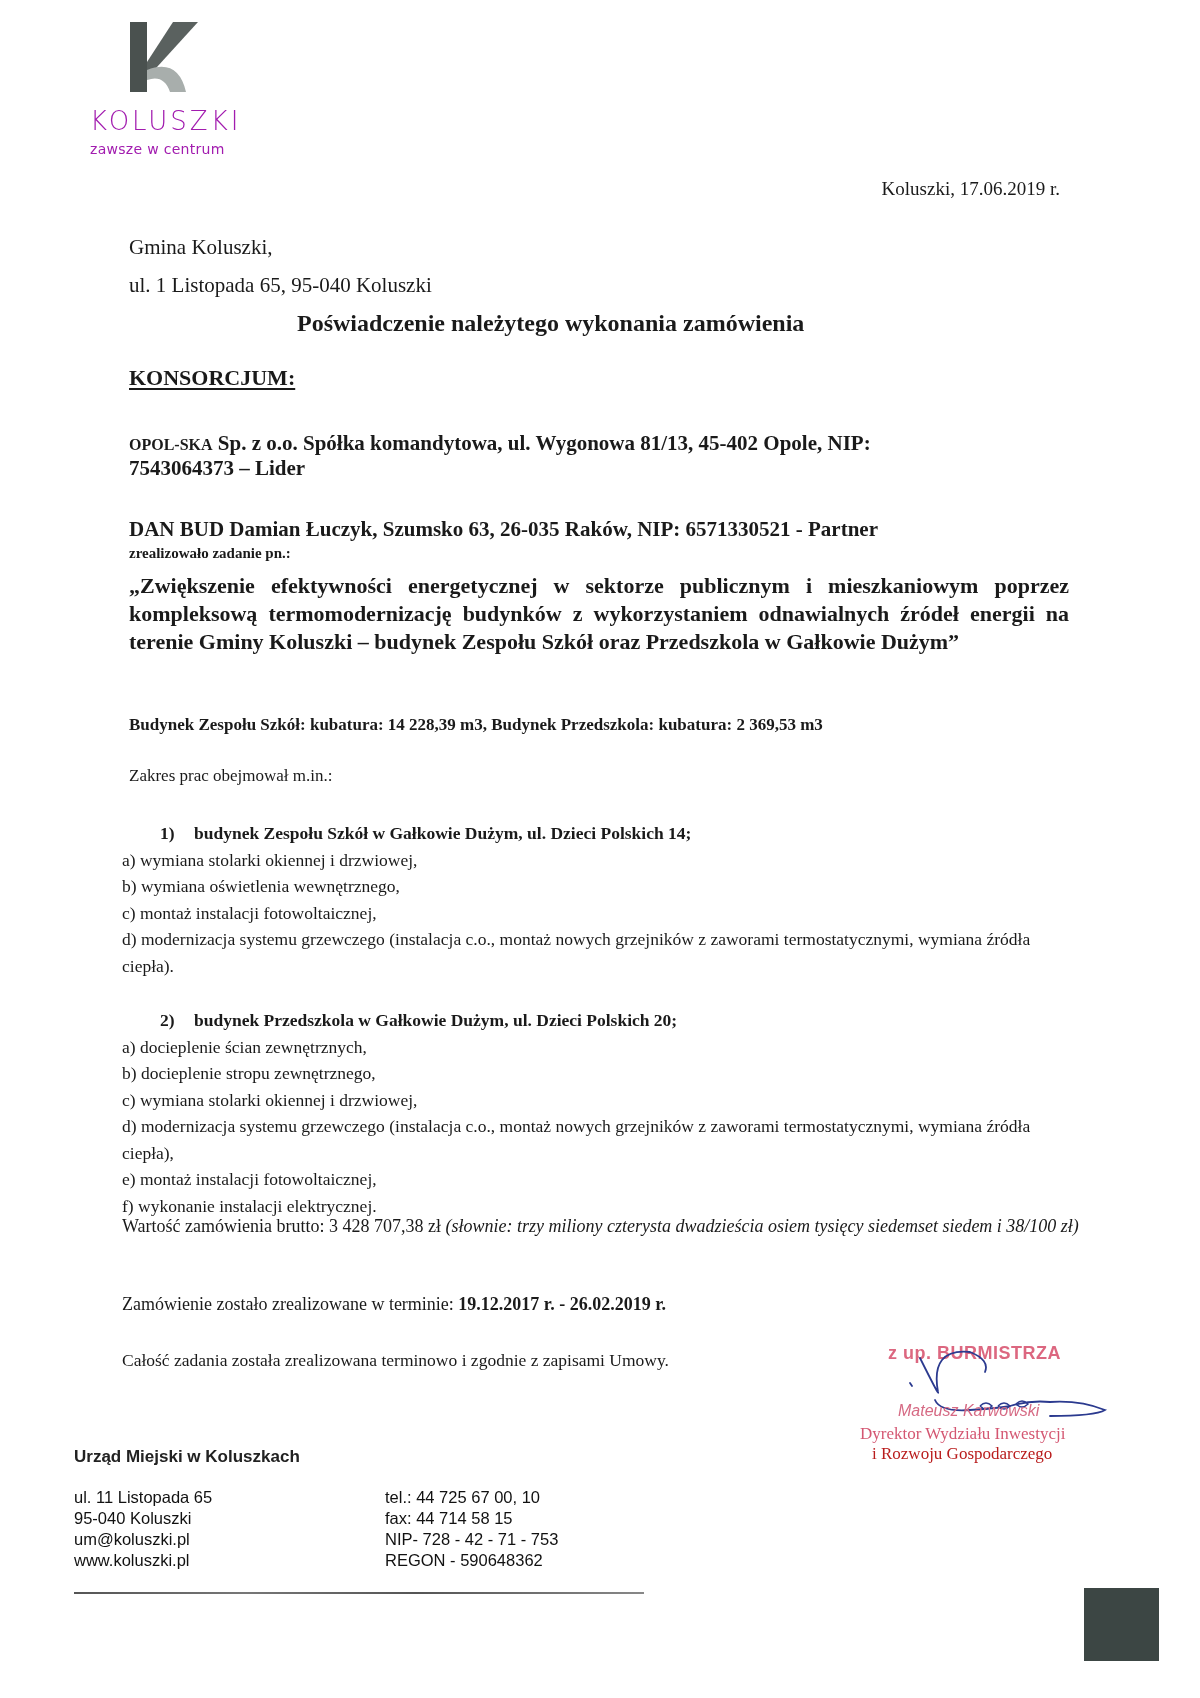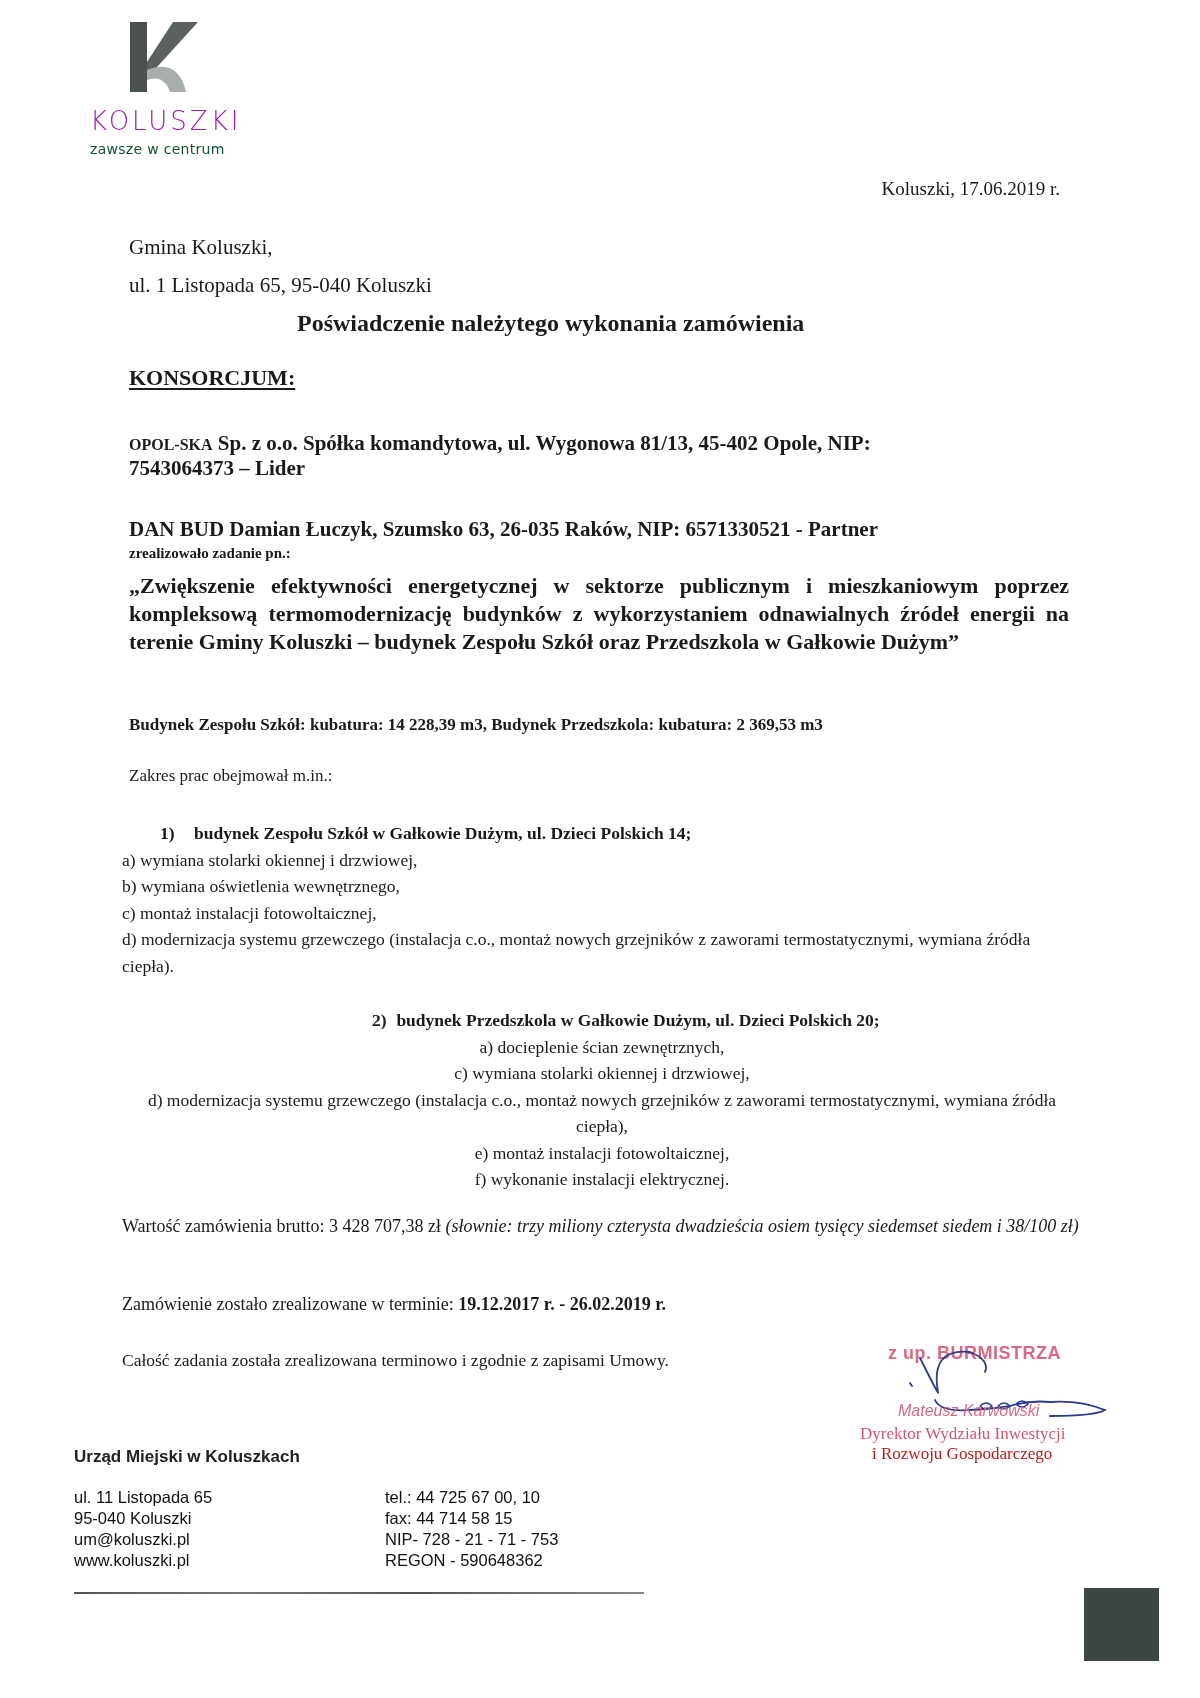--- a/index.html
+++ b/index.html
@@ -5,21 +5,21 @@
     * { margin: 0; padding: 0; box-sizing: border-box; }
     html, body { width: 1200px; height: 1698px; background: #ffffff; }
     body { position: relative; overflow: hidden; color: #1a1a1a; font-family: "Liberation Serif", serif; }
 
     .abs { position: absolute; }
 
     
     #logo { left: 90px; top: 18px; width: 160px; height: 140px; }
     #logo svg { position: absolute; left: 38px; top: 0; }
     #logo-name { position: absolute; left: 0; top: 88px; width: 170px; font-family: "DejaVu Sans", sans-serif; font-size: 26px; letter-spacing: 3px; color: #a21caf; font-weight: 300; }
-    #logo-tag { position: absolute; left: 0; top: 123px; width: 170px; font-family: "DejaVu Sans", sans-serif; font-size: 14px; color: #14532d; letter-spacing: 0.3px; }
+    #logo-tag { position: absolute; left: 0; top: 123px; width: 170px; font-family: "DejaVu Sans", sans-serif; font-size: 14px; color: #a21caf; letter-spacing: 0.3px; }
 
     .serif { font-family: "Liberation Serif", serif; }
     .sans { font-family: "Liberation Sans", sans-serif; }
 
     #date-line { right: 140px; top: 178px; font-size: 19px; }
 
     #recipient-name { left: 129px; top: 235px; font-size: 21px; }
     #recipient-addr { left: 129px; top: 273px; font-size: 21px; }
 
     #doc-title { left: 297px; top: 310px; font-size: 24px; font-weight: bold; }
@@ -35,21 +35,21 @@
     #task-intro { left: 129px; top: 545px; font-size: 15px; font-weight: bold; }
     #task-name { left: 129px; top: 572px; width: 940px; font-size: 22px; font-weight: bold; line-height: 28px; text-align: justify; text-align-last: left; }
 
     #volumes { left: 129px; top: 715px; font-size: 17px; font-weight: bold; }
     #scope-intro { left: 129px; top: 766px; font-size: 17px; }
 
     .list-block { left: 122px; width: 960px; font-size: 17.5px; line-height: 26.5px; }
     .list-block .head { padding-left: 38px; font-weight: bold; }
     .list-block .head .num { display: inline-block; width: 34px; }
     #building-1 { top: 820px; }
-    #building-2 { top: 1007px; text-align: center; }
+    #building-2 { top: 1007px; }
 
     #value-line { left: 122px; top: 1212px; width: 960px; font-size: 18px; line-height: 28px; }
     #value-line .words { font-style: italic; }
 
     #period-line { left: 122px; top: 1294px; font-size: 18px; }
     #period-line b { font-weight: bold; }
 
     #completion-line { left: 122px; top: 1350px; font-size: 17.5px; }
 
     
@@ -111,20 +111,21 @@
   <div>b) wymiana oświetlenia wewnętrznego,</div>
   <div>c) montaż instalacji fotowoltaicznej,</div>
   <div>d) modernizacja systemu grzewczego (instalacja c.o., montaż nowych grzejników z zaworami termostatycznymi, wymiana źródła ciepła).</div>
 </div>
 
 <div id="building-2" class="abs serif list-block">
   <div class="head">
     <span class="num">2)</span><span>budynek Przedszkola w Gałkowie Dużym, ul. Dzieci Polskich 20;</span>
   </div>
   <div>a) docieplenie ścian zewnętrznych,</div>
+  <div>b) docieplenie stropu zewnętrznego,</div>
   <div>c) wymiana stolarki okiennej i drzwiowej,</div>
   <div>d) modernizacja systemu grzewczego (instalacja c.o., montaż nowych grzejników z zaworami termostatycznymi, wymiana źródła ciepła),</div>
   <div>e) montaż instalacji fotowoltaicznej,</div>
   <div>f) wykonanie instalacji elektrycznej.</div>
 </div>
 
 <div id="value-line" class="abs serif">
   <span>Wartość zamówienia brutto: 3 428 707,38 zł </span><span class="words">(słownie: trzy miliony czterysta dwadzieścia osiem tysięcy siedemset siedem i 38/100 zł)</span>
 </div>
 
@@ -148,18 +149,18 @@
 <div id="office-name" class="abs sans">Urząd Miejski w  Koluszkach</div>
 <div id="footer-left" class="abs footer-col">
   <div>ul. 11 Listopada 65</div>
   <div>95-040 Koluszki</div>
   <div>um@koluszki.pl</div>
   <div>www.koluszki.pl</div>
 </div>
 <div id="footer-right" class="abs footer-col">
   <div>tel.: 44 725 67 00, 10</div>
   <div>fax: 44 714 58 15</div>
-  <div>NIP- 728 - 21 - 71 - 753</div>
+  <div>NIP- 728 - 42 - 71 - 753</div>
   <div>REGON - 590648362</div>
 </div>
 <div id="footer-rule" class="abs"></div>
 
 <div id="corner-block" class="abs"></div>
 
 </body></html>

